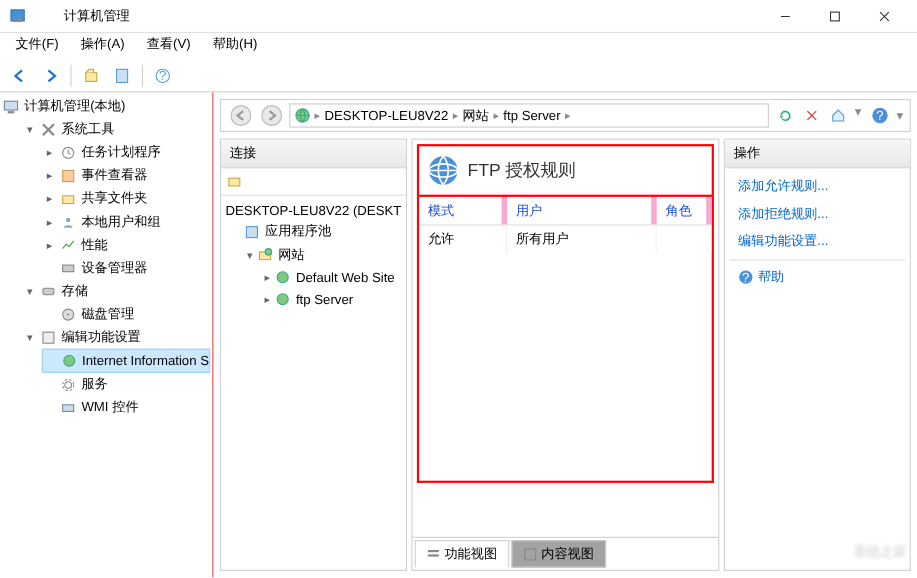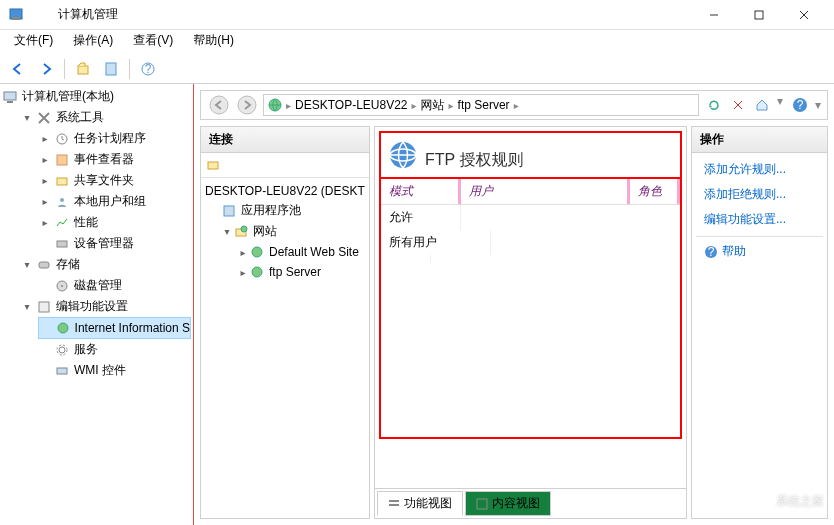--- a/index.html
+++ b/index.html
@@ -34,52 +34,52 @@
     .nav-btn { width: 24px; height: 24px; display: flex; align-items: center; justify-content: center; cursor: pointer; }
     .breadcrumb-path { flex: 1; display: flex; align-items: center; background: #fff; border: 1px solid #ccc; height: 22px; padding: 0 4px; gap: 4px; }
     .bc-seg { display: flex; align-items: center; gap: 2px; }
     .bc-arrow { color: #888; font-size: 10px; }
     .bc-right-btns { display: flex; gap: 2px; }
     .bc-right-btn { width: 22px; height: 22px; display: flex; align-items: center; justify-content: center; cursor: pointer; border: 1px solid transparent; }
     
     .three-col { flex: 1; display: flex; margin: 6px; gap: 4px; }
     
     .col { border: 1px solid #d0d0d0; display: flex; flex-direction: column; }
-    .col-header { background: linear-gradient(#f7f7f7, #e8e8e8); border-bottom: 1px solid #d0d0d0; padding: 4px 8px; font-weight: bold; }
+    .col-header { background: linear-gradient(#f7f7f7, #e8e8e8); border-bottom: 1px solid #d0d0d0; padding: 4px 8px; font-weight: normal; }
     .col-body { flex: 1; overflow: auto; padding: 4px; }
     
     .col-connections { width: 170px; }
     .col-middle { flex: 1; position: relative; }
-    .col-actions { width: 137px; }
+    .col-actions { width: 170px; }
     
     .conn-toolbar { display: flex; gap: 2px; padding: 2px; border-bottom: 1px solid #e0e0e0; }
     .conn-tool { width: 20px; height: 20px; display: flex; align-items: center; justify-content: center; cursor: pointer; }
     
     .iis-tree { }
     .iis-item { display: flex; align-items: center; padding: 2px 0; cursor: pointer; }
     .iis-children { padding-left: 16px; }
     .iis-expand { width: 12px; display: inline-block; text-align: center; font-size: 10px; color: #666; }
     
-    .feature-title { display: flex; align-items: flex-end; gap: 6px; padding: 6px; border: 2px solid red; }
+    .feature-title { display: flex; align-items: center; gap: 6px; padding: 6px; border: 2px solid red; }
     .feature-title-icon { width: 32px; height: 32px; }
     .feature-title-text { font-size: 16px; color: #333; }
     
     .rule-table { border: 2px solid red; border-top: none; }
     .rule-head { display: flex; border-bottom: 1px solid #e0e0e0; }
-    .rule-head-cell { padding: 4px 8px; border-right: 3px solid #f9a8d4; color: #701a75; font-style: italic; }
-    .rule-row { display: flex; flex-direction: column; }
+    .rule-head-cell { padding: 4px 8px; border-right: 5px solid #f9a8d4; color: #1d4ed8; }
+    .rule-row { display: flex; }
     .rule-cell { padding: 4px 8px; border-right: 1px solid #f0f0f0; }
     .rc-mode { width: 80px; }
     .rc-user { width: 110px; flex:1; }
     .rc-role { width: 50px; }
     
     .scroll-area { height: 260px; overflow: auto; }
     
     .tabs-bottom { display: flex; border-top: 1px solid #d0d0d0; padding: 2px; gap: 2px; }
-    .tab-btn { padding: 3px 10px; border: 1px solid #ccc; background: #15803d; cursor: pointer; display: flex; align-items: center; gap: 4px; }
+    .tab-btn { padding: 3px 10px; border: 1px solid #ccc; background: #a3a3a3; cursor: pointer; display: flex; align-items: center; gap: 4px; }
     .tab-btn.active { background: #fff; border-bottom: 1px solid #fff; }
     
     .action-link { display: block; padding: 4px 8px; color: #0066cc; cursor: pointer; }
     .action-help { display:flex; align-items:center; gap:4px; padding: 6px 8px; color: #0066cc; cursor:pointer; border-top: 1px solid #e0e0e0; margin-top:4px;}
     
     .watermark { position: absolute; right: 10px; bottom: 10px; color: rgba(255,255,255,0.7); font-size: 18px; pointer-events: none; text-shadow: 0 0 3px rgba(0,0,0,0.3); display:flex; align-items:center; gap:6px; }
     
     svg { display: block; }
   </style>
 </head>

